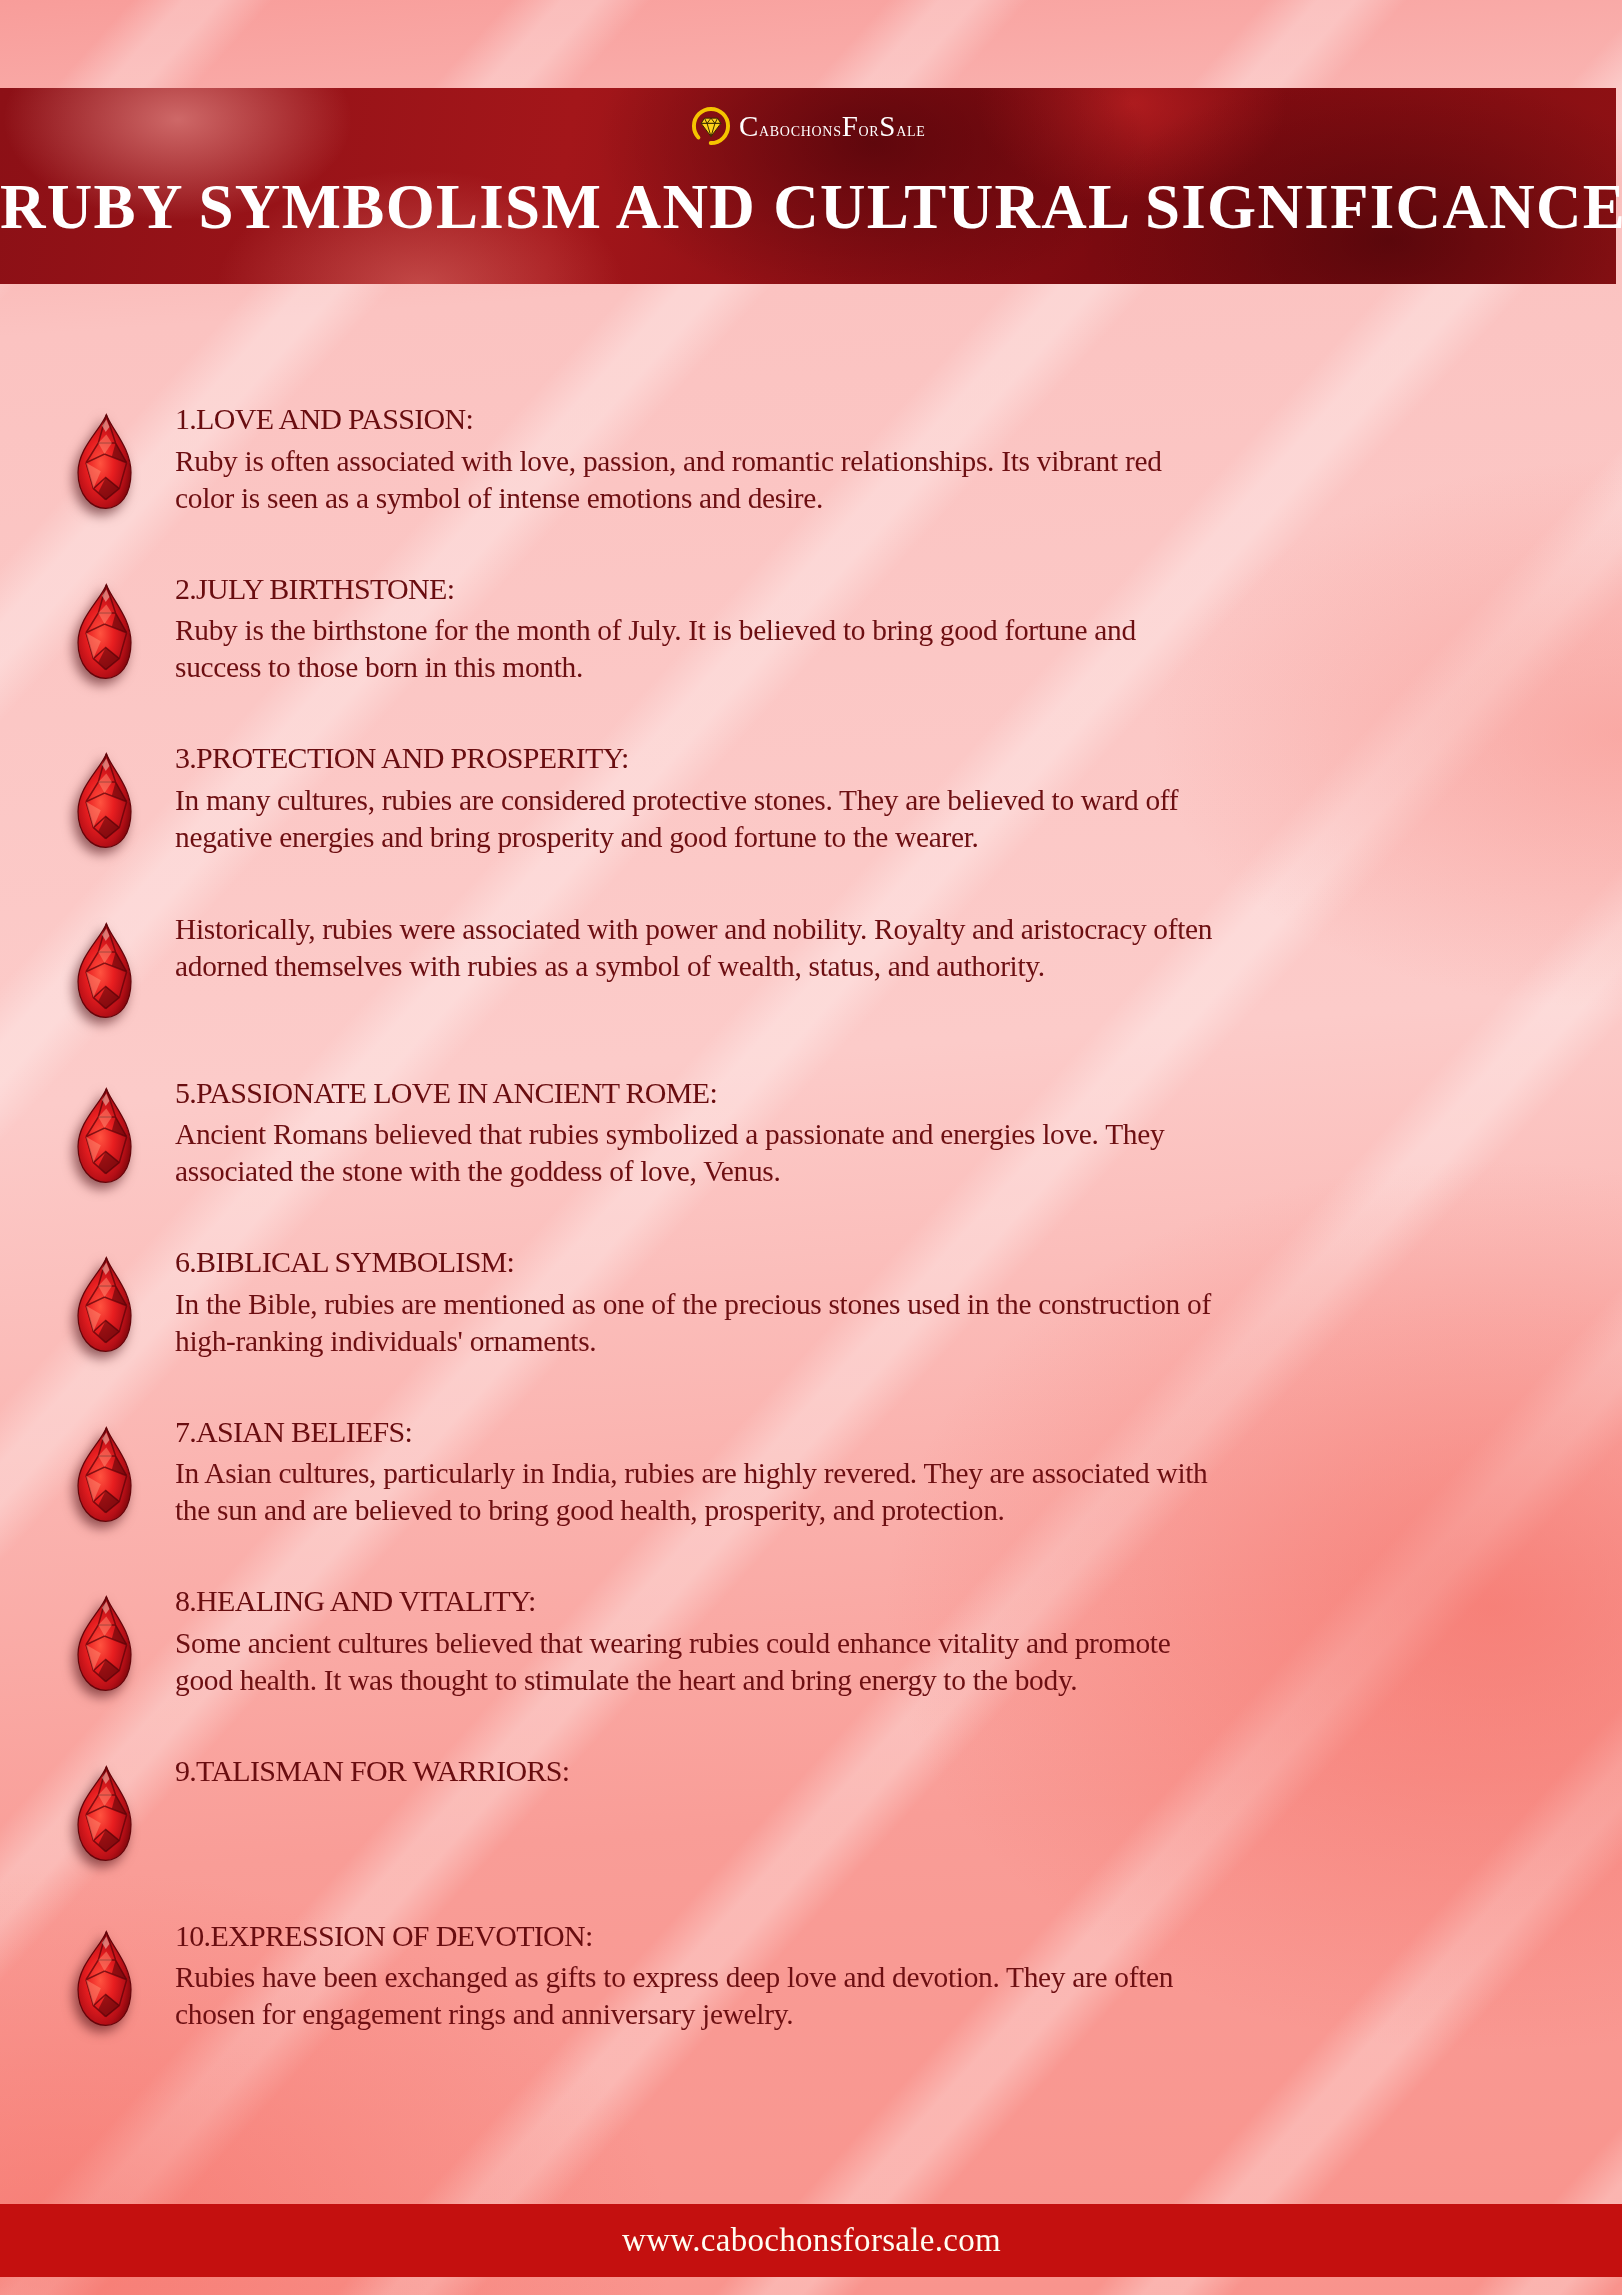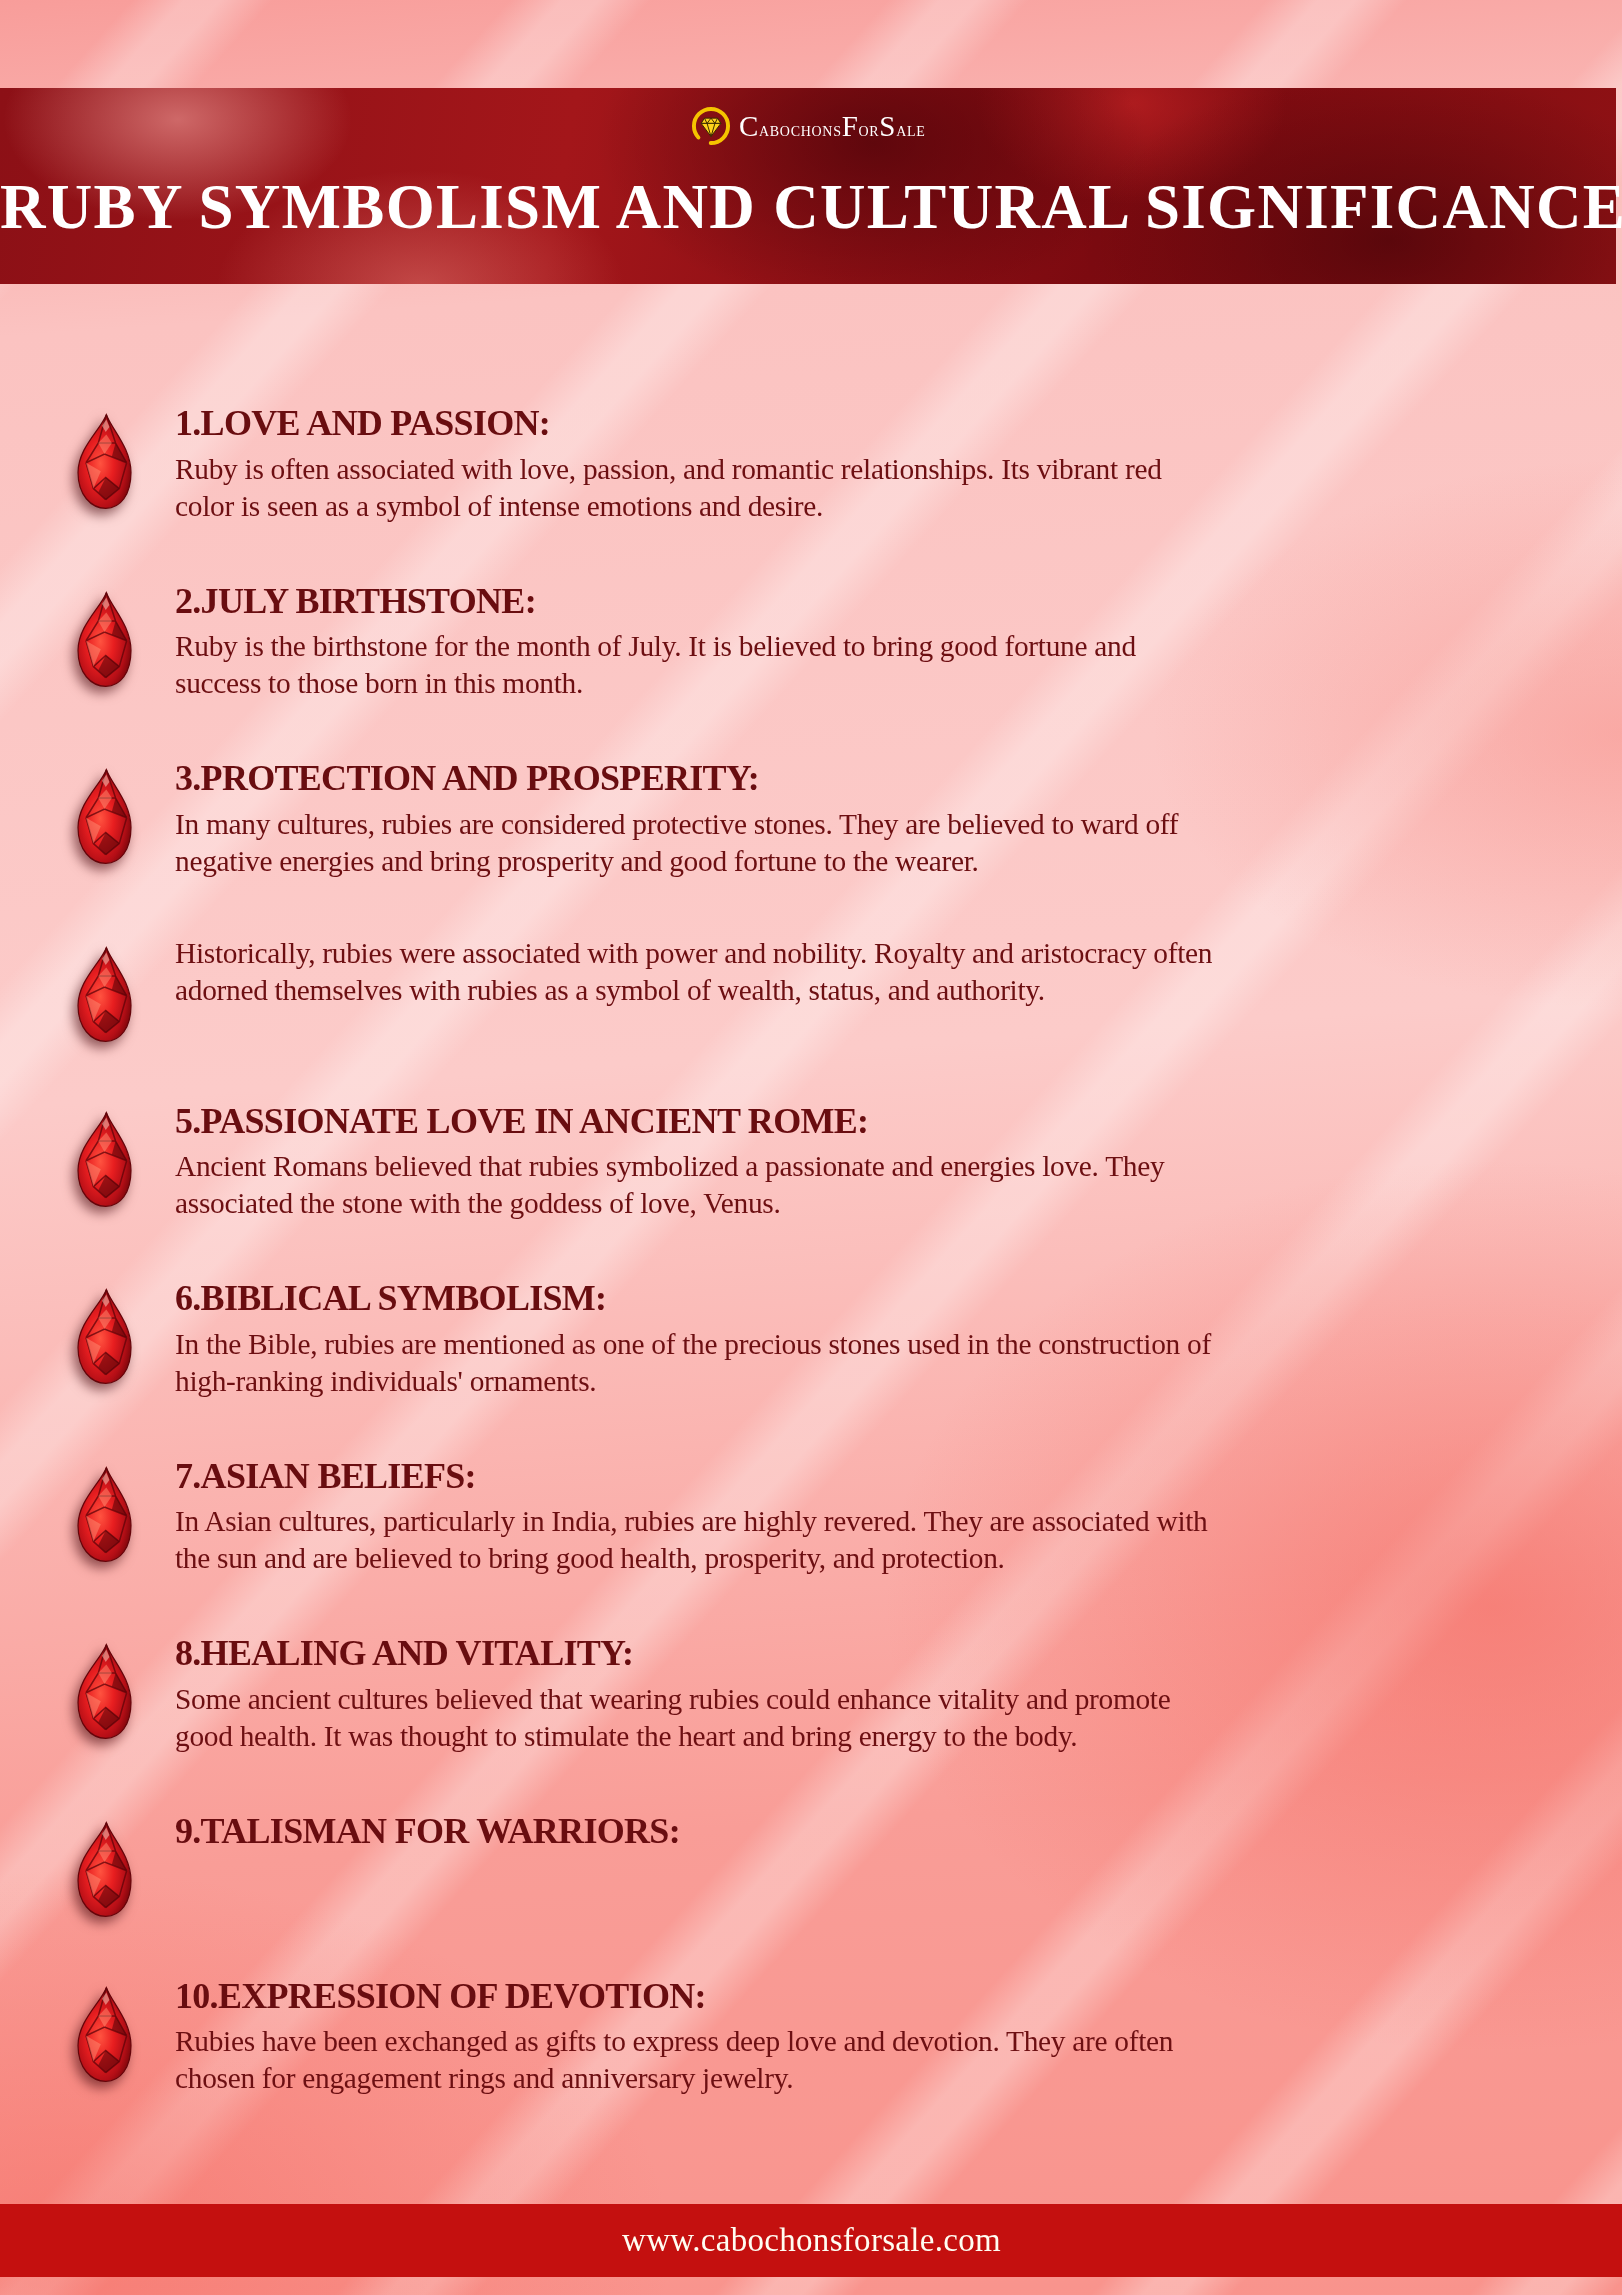--- a/index.html
+++ b/index.html
@@ -61,21 +61,21 @@
     display:flex; flex-direction:column; gap:55px;
   }
   .row{display:flex; align-items:flex-start; gap:39px;}
   .gem{
     width:63px; height:101px; flex:0 0 auto; margin-top:9.2px;
     filter:drop-shadow(-3.9px 6.5px 5.9px rgba(62,0,6,0.55));
   }
   .row-text{flex:1 1 auto; min-width:0;}
   .row-text h2{
     margin:0 0 6.5px 0;
-    font-size:36px; font-weight:bold; letter-spacing:-0.7px;
+    font-size:30px; font-weight:normal; letter-spacing:-0.7px;
     color:var(--heading,#690d10);
   }
   .row-text p{
     margin:0;
     font-size:29.4px; line-height:37px; letter-spacing:-0.3px;
     color:var(--body,#6d0f12);
     white-space:nowrap;
   }
 
   

